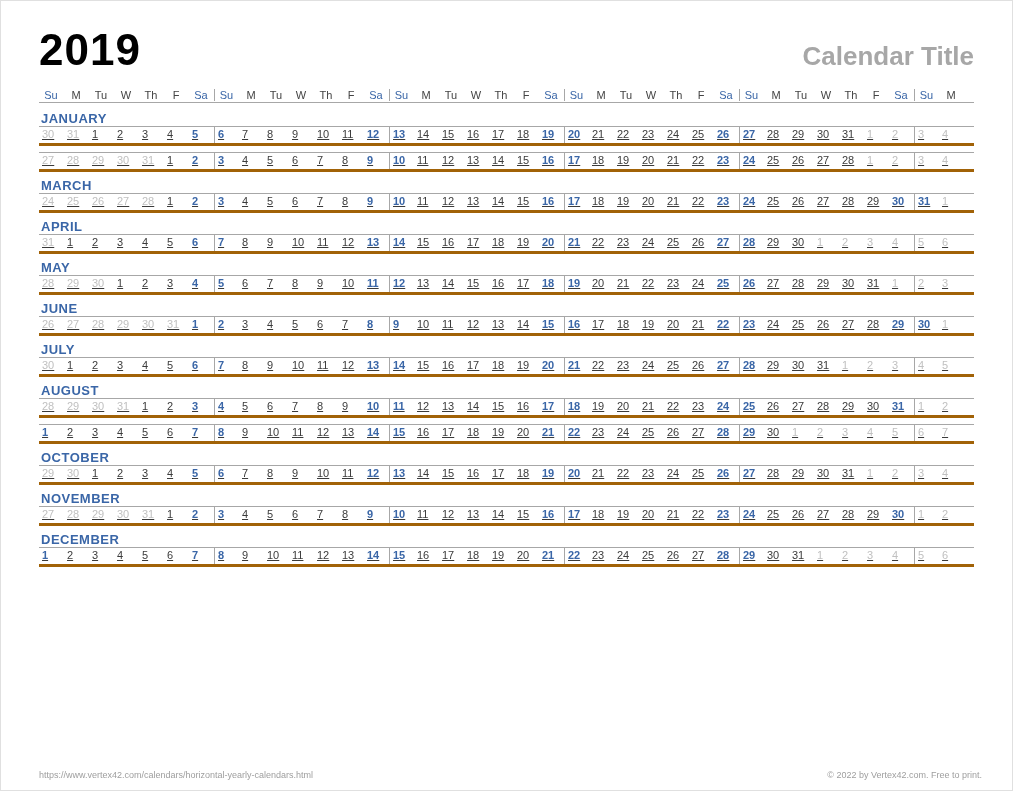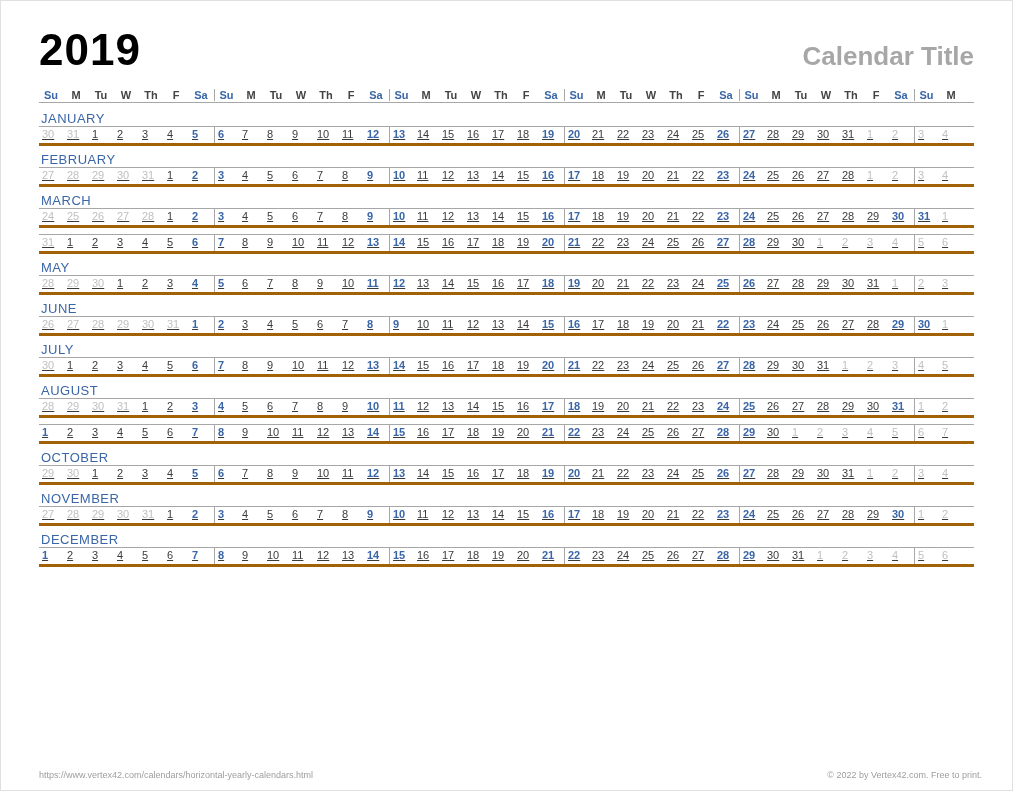--- a/index.html
+++ b/index.html
@@ -33,32 +33,32 @@
   .dow-row {
     display: flex;
     border-bottom: 1px solid #a7a7a7;
     padding-bottom: 1px;
     margin-bottom: 8px;
   }
   .dow {
     width: 25px;
     text-align: center;
     font-size: 11px;
-    font-weight: bold;
+    font-weight: normal;
     color: #444;
     border-right: 1px solid #fff;
   }
   .dow.wk { color: #3a66a7; }
   .dow.weekstart { border-left: 1px solid #a7a7a7; }
   .dow:first-child.weekstart { border-left: none; }
 
   .month-block { margin-bottom: 6px; }
   .month-name {
     font-size: 13px;
-    font-weight: normal;
+    font-weight: bold;
     color: #3a66a7;
     letter-spacing: 0.5px;
     padding-left: 2px;
   }
   .day-row {
     display: flex;
     border-top: 1px solid #a7a7a7;
     border-bottom: 3px solid #a16207;
     text-decoration: underline;
   }
@@ -172,21 +172,20 @@
         <div class="daycell">29</div>
         <div class="daycell">30</div>
         <div class="daycell">31</div>
         <div class="daycell other">1</div>
         <div class="daycell other">2</div>
         <div class="daycell other weekstart">3</div>
         <div class="daycell other">4</div>
       </div>
     </div>
     <div class="month-block">
-      <div class="month-name">FEBRUARY</div>
       <div class="day-row">
         <div class="daycell other">27</div>
         <div class="daycell other">28</div>
         <div class="daycell other">29</div>
         <div class="daycell other">30</div>
         <div class="daycell other">31</div>
         <div class="daycell">1</div>
         <div class="daycell wk">2</div>
         <div class="daycell wk weekstart">3</div>
         <div class="daycell">4</div>
@@ -256,20 +255,21 @@
         <div class="daycell">26</div>
         <div class="daycell">27</div>
         <div class="daycell">28</div>
         <div class="daycell">29</div>
         <div class="daycell wk">30</div>
         <div class="daycell wk weekstart">31</div>
         <div class="daycell other">1</div>
       </div>
     </div>
     <div class="month-block">
+      <div class="month-name">APRIL</div>
       <div class="day-row">
         <div class="daycell other">31</div>
         <div class="daycell">1</div>
         <div class="daycell">2</div>
         <div class="daycell">3</div>
         <div class="daycell">4</div>
         <div class="daycell">5</div>
         <div class="daycell wk">6</div>
         <div class="daycell wk weekstart">7</div>
         <div class="daycell">8</div>

